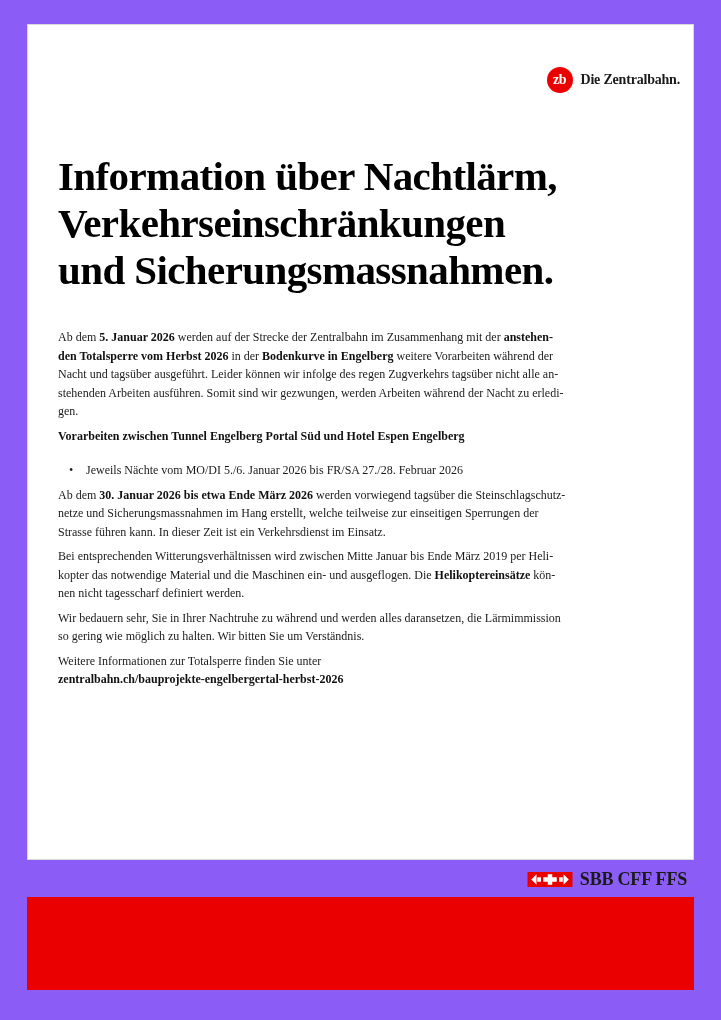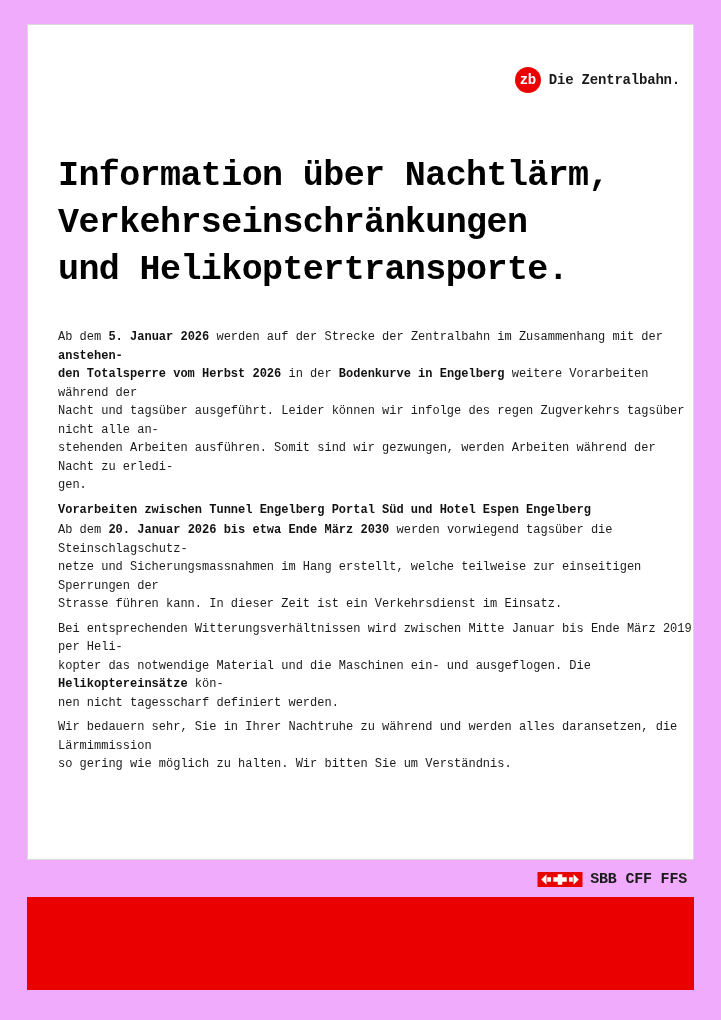--- a/index.html
+++ b/index.html
@@ -1,22 +1,22 @@
 <!DOCTYPE html>
 <html><head>
 <meta charset="utf-8">
 <style>
   * { margin: 0; padding: 0; box-sizing: border-box; }
   html, body { background: #ffffff; }
   .page {
     position: relative;
     width: 721px;
     height: 1020px;
-    background: #f0abfc;
-    font-family: Liberation Mono, monospace;
+    background: #8b5cf6;
+    font-family: Liberation Serif, serif;
     color: #111111;
     overflow: hidden;
   }
   .card {
     position: absolute;
     left: 27px;
     top: 24px;
     width: 667px;
     height: 836px;
     border: 1px solid #d9d9d9;
@@ -46,55 +46,55 @@
   .brand-name {
     font-size: 14px;
     font-weight: bold;
     color: #1a1a1a;
     letter-spacing: -0.2px;
   }
   .doc-title {
     position: absolute;
     left: 30px;
     top: 128px;
-    font-size: 35px;
+    font-size: 41px;
     line-height: 47px;
     font-weight: bold;
     letter-spacing: -0.6px;
     color: #000000;
   }
   .body-text {
     position: absolute;
     left: 30px;
     top: 303px;
     width: 634px;
     font-size: 12px;
     line-height: 18.5px;
     color: #1a1a1a;
   }
   .para { margin: 0 0 6px 0; white-space: pre-wrap; }
   .para b { font-weight: bold; color: #111111; }
-  .para.bold-heading { margin-bottom: 2px; }
+  .para.bold-heading { margin-bottom: 16px; }
   .para.bullet { padding-left: 11px; }
   .para.bullet .dot { display: inline-block; width: 17px; }
   .sbb-row {
     position: absolute;
     left: 27px;
     top: 866px;
     width: 667px;
     height: 26px;
     display: flex;
     align-items: center;
     justify-content: flex-end;
     gap: 7px;
     padding-right: 7px;
   }
   .sbb-flag { display: block; }
   .sbb-label {
-    font-size: 15px;
+    font-size: 18px;
     font-weight: bold;
     color: #1a1a1a;
     letter-spacing: -0.2px;
   }
   .red-band {
     position: absolute;
     left: 27px;
     top: 897px;
     width: 667px;
     height: 93px;
@@ -109,38 +109,41 @@
   <div class="card">
 
     <div class="brand-row">
       <span class="zb-circle">zb</span>
       <span class="brand-name">Die Zentralbahn.</span>
     </div>
 
     <div class="doc-title">
       <div>Information über Nachtlärm,</div>
       <div>Verkehrseinschränkungen</div>
-      <div>und Helikoptertransporte.</div>
+      <div>und Sicherungsmassnahmen.</div>
     </div>
 
     <div class="body-text">
         <p class="para"><span>Ab dem </span><b>5. Januar 2026</b><span> werden auf der Strecke der Zentralbahn im Zusammenhang mit der </span><b>anstehen-
 den Totalsperre vom Herbst 2026</b><span> in der </span><b>Bodenkurve in Engelberg</b><span> weitere Vorarbeiten während der
 Nacht und tagsüber ausgeführt. Leider können wir infolge des regen Zugverkehrs tagsüber nicht alle an-
 stehenden Arbeiten ausführen. Somit sind wir gezwungen, werden Arbeiten während der Nacht zu erledi-
 gen.</span></p>
         <p class="para bold-heading"><b>Vorarbeiten zwischen Tunnel Engelberg Portal Süd und Hotel Espen Engelberg</b></p>
-        <p class="para"><span>Ab dem </span><b>20. Januar 2026 bis etwa Ende März 2030</b><span> werden vorwiegend tagsüber die Steinschlagschutz-
+        <p class="para bullet"><span class="dot">•</span><span>Jeweils Nächte vom MO/DI 5./6. Januar 2026 bis FR/SA 27./28. Februar 2026</span></p>
+        <p class="para"><span>Ab dem </span><b>30. Januar 2026 bis etwa Ende März 2026</b><span> werden vorwiegend tagsüber die Steinschlagschutz-
 netze und Sicherungsmassnahmen im Hang erstellt, welche teilweise zur einseitigen Sperrungen der
 Strasse führen kann. In dieser Zeit ist ein Verkehrsdienst im Einsatz.</span></p>
         <p class="para"><span>Bei entsprechenden Witterungsverhältnissen wird zwischen Mitte Januar bis Ende März 2019 per Heli-
 kopter das notwendige Material und die Maschinen ein- und ausgeflogen. Die </span><b>Helikoptereinsätze</b><span> kön-
 nen nicht tagesscharf definiert werden.</span></p>
         <p class="para"><span>Wir bedauern sehr, Sie in Ihrer Nachtruhe zu während und werden alles daransetzen, die Lärmimmission
 so gering wie möglich zu halten. Wir bitten Sie um Verständnis.</span></p>
+        <p class="para"><span>Weitere Informationen zur Totalsperre finden Sie unter
+</span><b>zentralbahn.ch/bauprojekte-engelbergertal-herbst-2026</b></p>
       </div>
 
   </div>
 
   <div class="sbb-row">
     <svg class="sbb-flag" width="46" height="15" viewBox="0 0 60 20" xmlns="http://www.w3.org/2000/svg">
       <rect x="0" y="0" width="60" height="20" fill="#eb0000"></rect>
       <rect x="27" y="3" width="6" height="14" fill="#ffffff"></rect>
       <rect x="21" y="7" width="18" height="6" fill="#ffffff"></rect>
       <rect x="13" y="7" width="5" height="6" fill="#ffffff"></rect>

